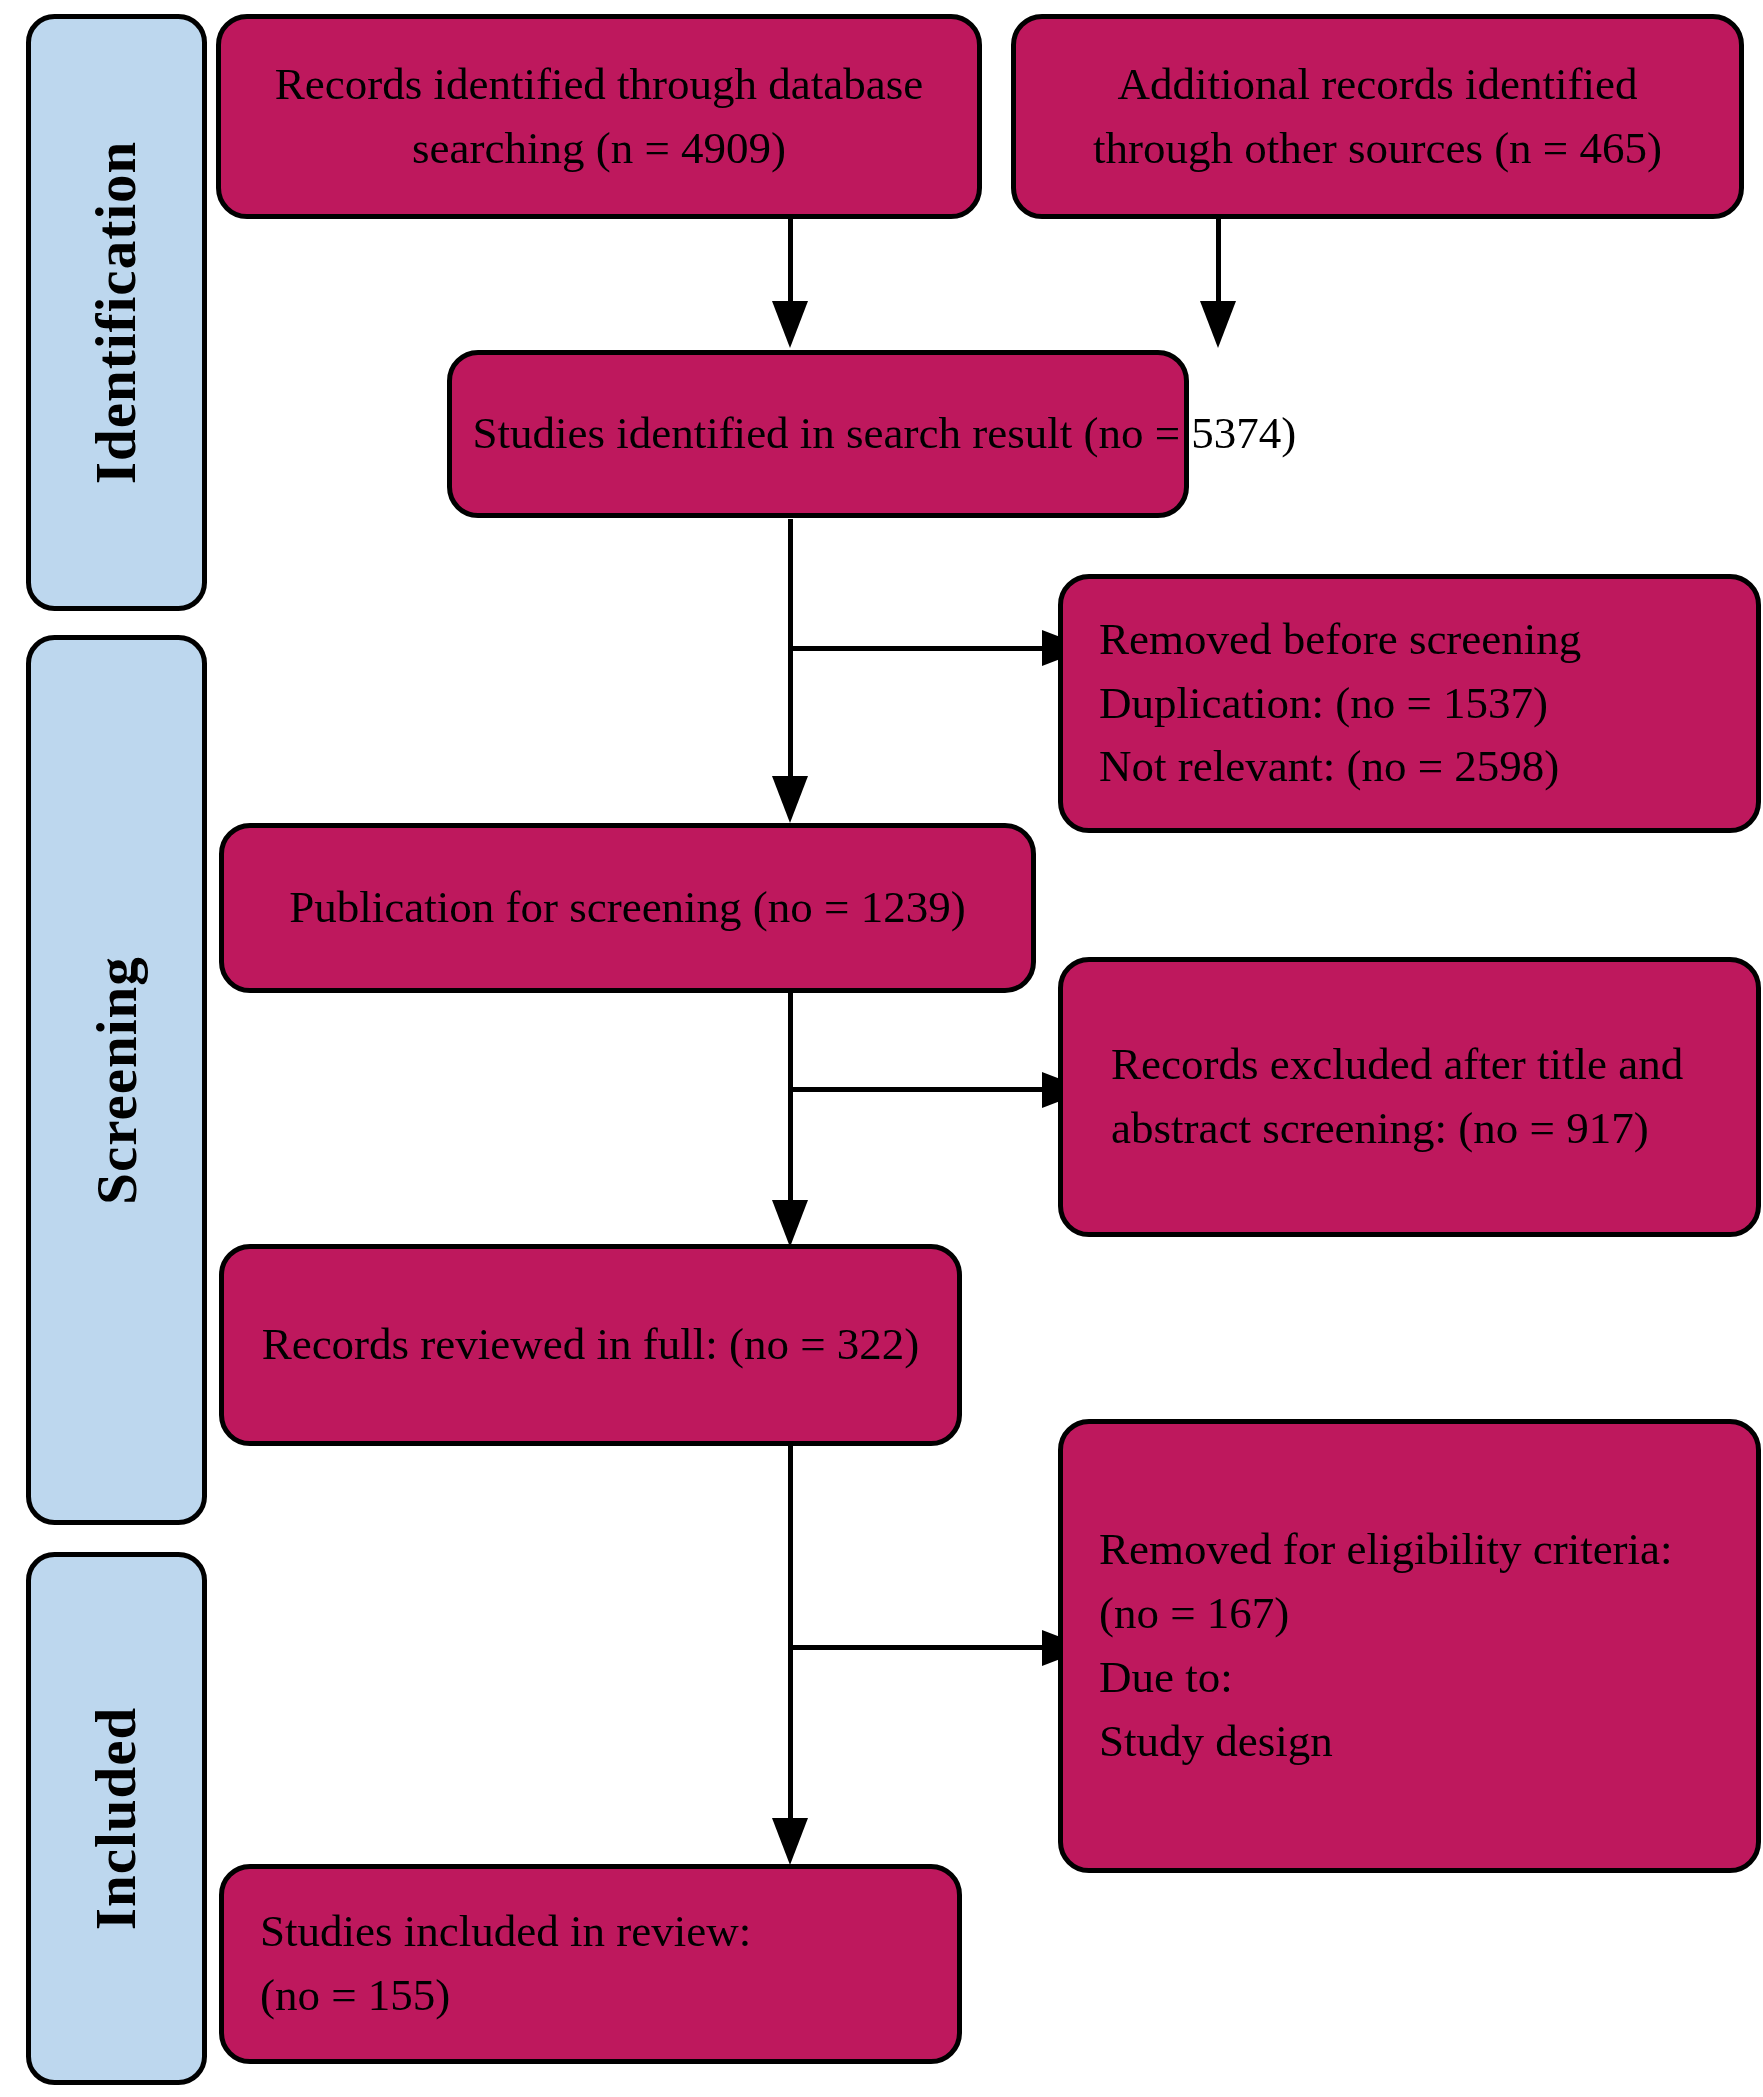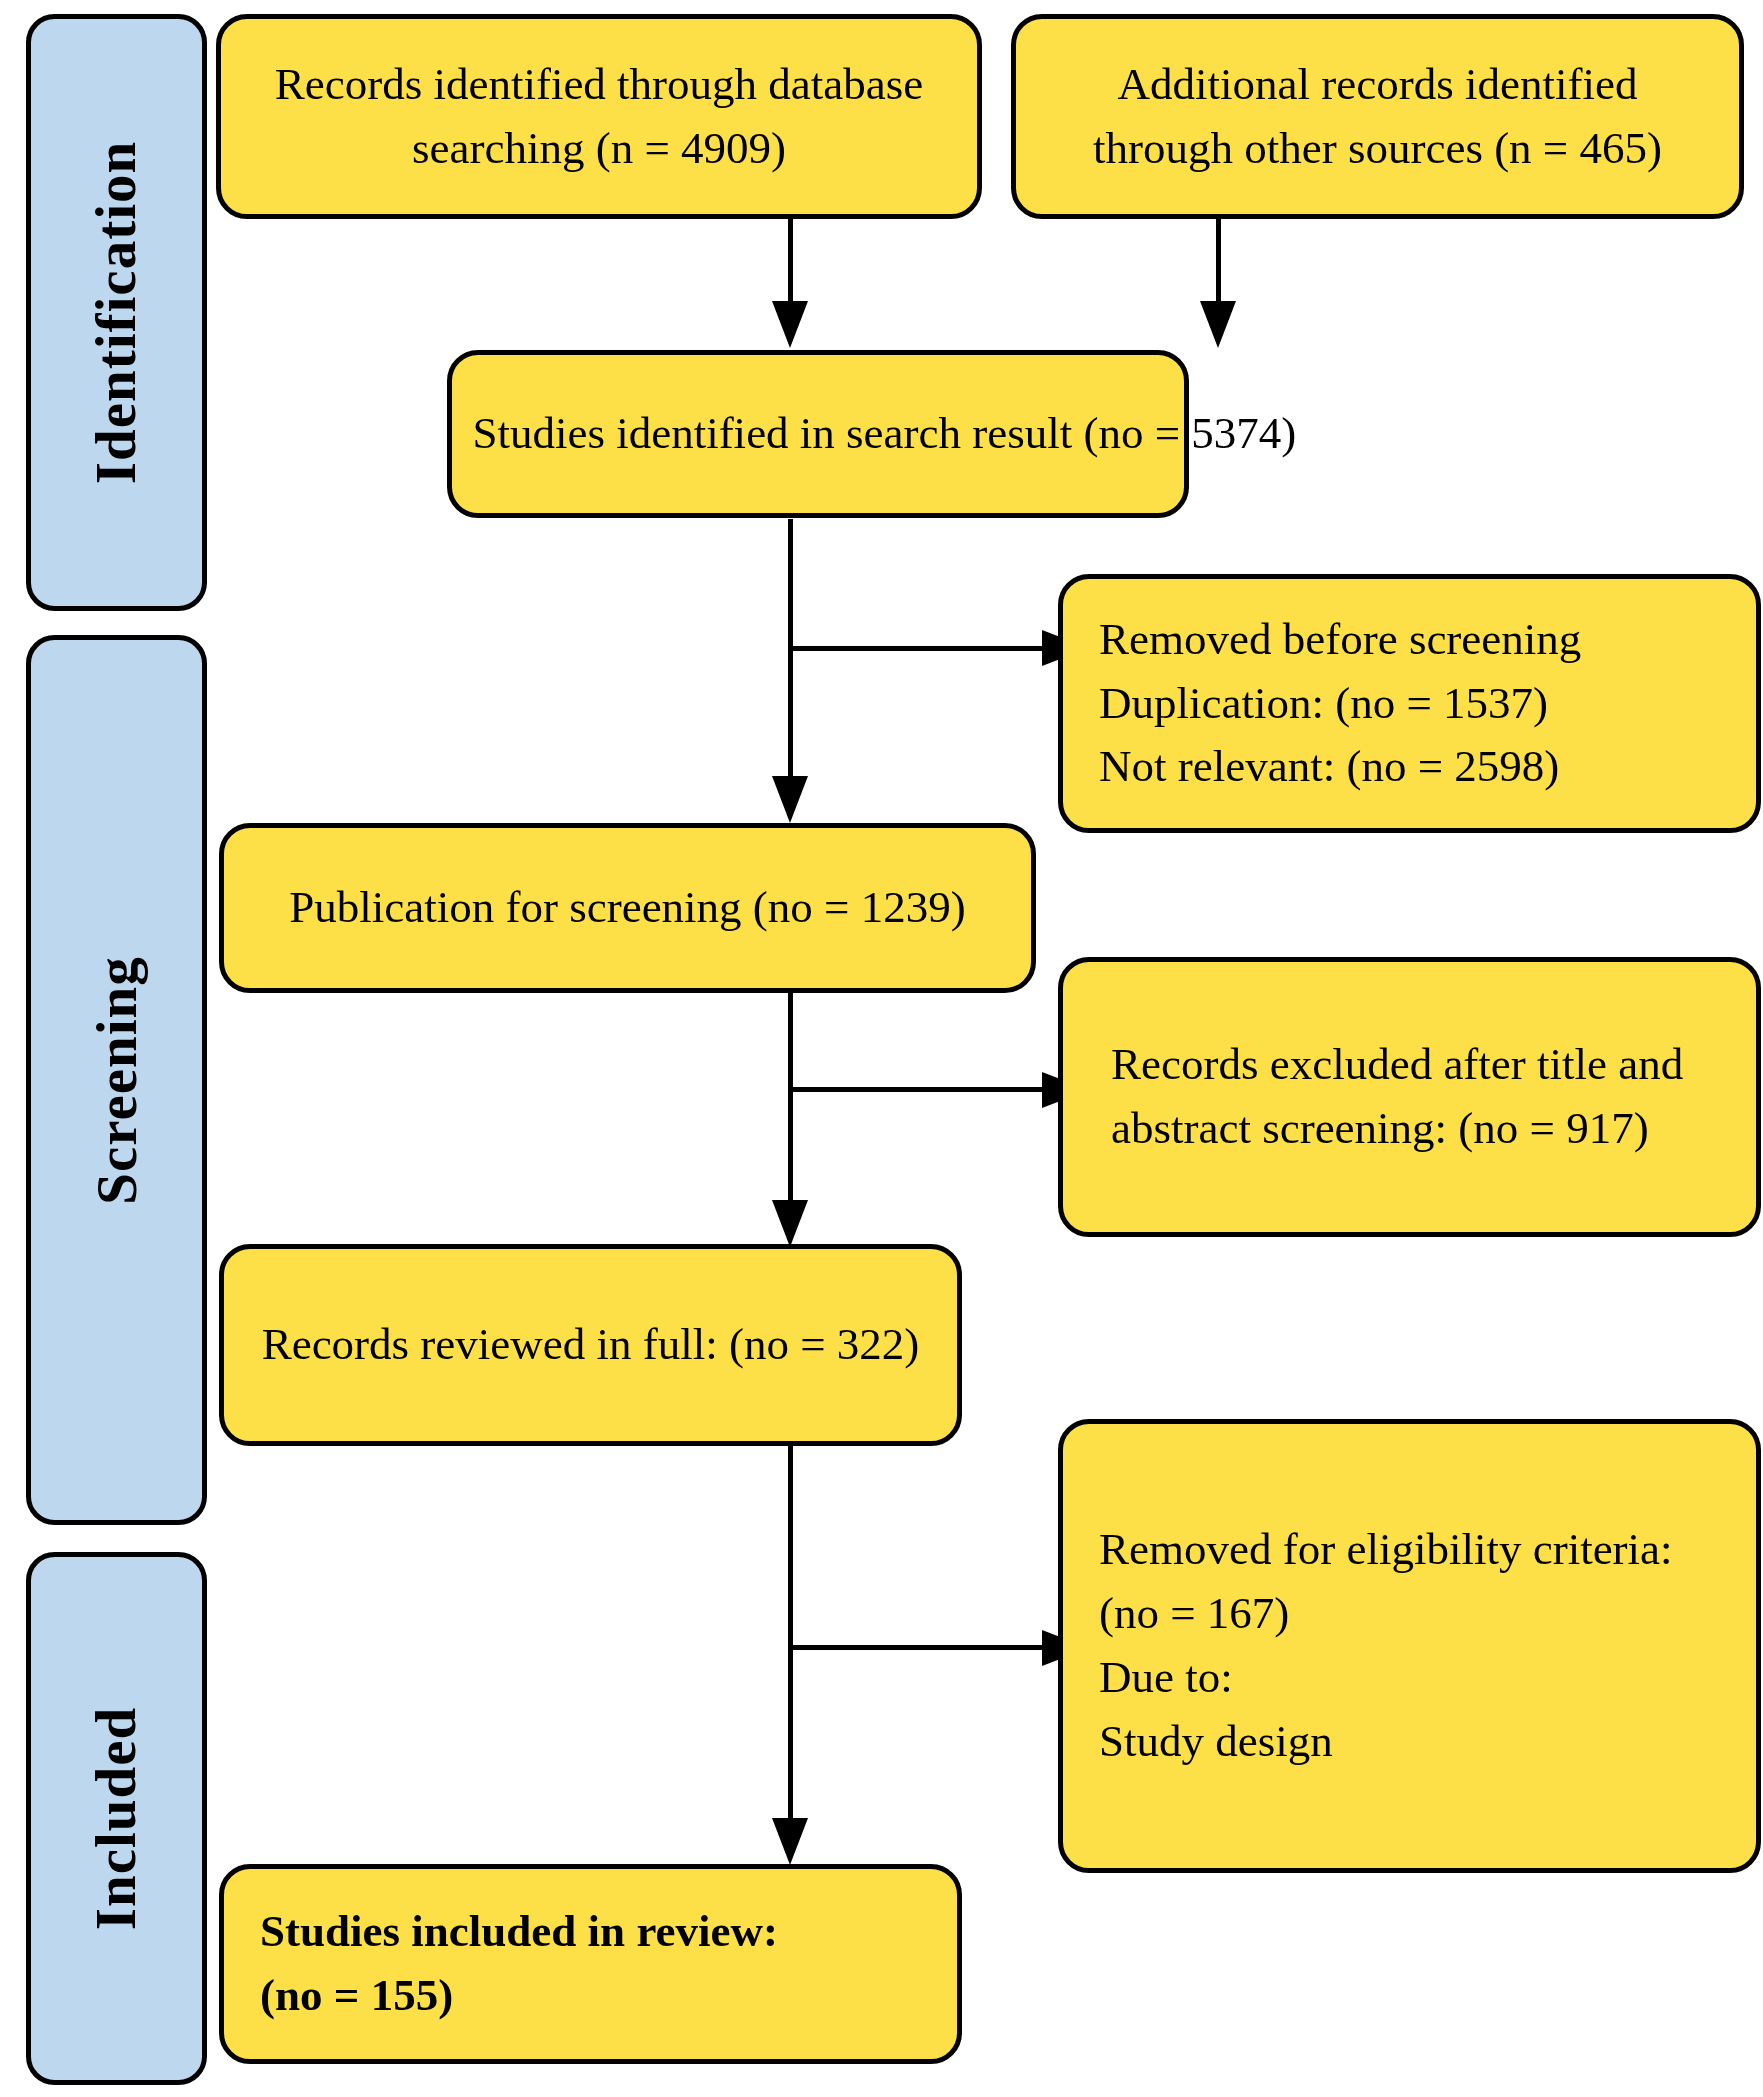--- a/index.html
+++ b/index.html
@@ -31,21 +31,21 @@
     transform: rotate(-90deg);
     white-space: nowrap;
     font-size: 57px;
     font-weight: bold;
     letter-spacing: 1px;
     color: #000000;
     line-height: 1;
   }
   .node {
     position: absolute;
-    background: #fde047;
+    background: #be185d;
     border: 5.6px solid #000000;
     border-radius: 31px;
     box-sizing: border-box;
     display: flex;
     flex-direction: column;
     justify-content: center;
     color: #000000;
   }
   .node .line {
     font-size: 45px;
@@ -57,21 +57,21 @@
     padding: 0 20.4px;
   }
   .node.leftal {
     padding-left: 36px;
     border-radius: 31px;
   }
   .node.leftal .line {
     text-align: left;
   }
   .node.bold .line {
-    font-weight: bold;
+    font-weight: normal;
   }
   .conn {
     position: absolute;
     background: #000000;
   }
   .conn-v { width: 5.1px; }
   .conn-h { height: 5.1px; }
   .arrow-down {
     position: absolute;
     width: 0;

